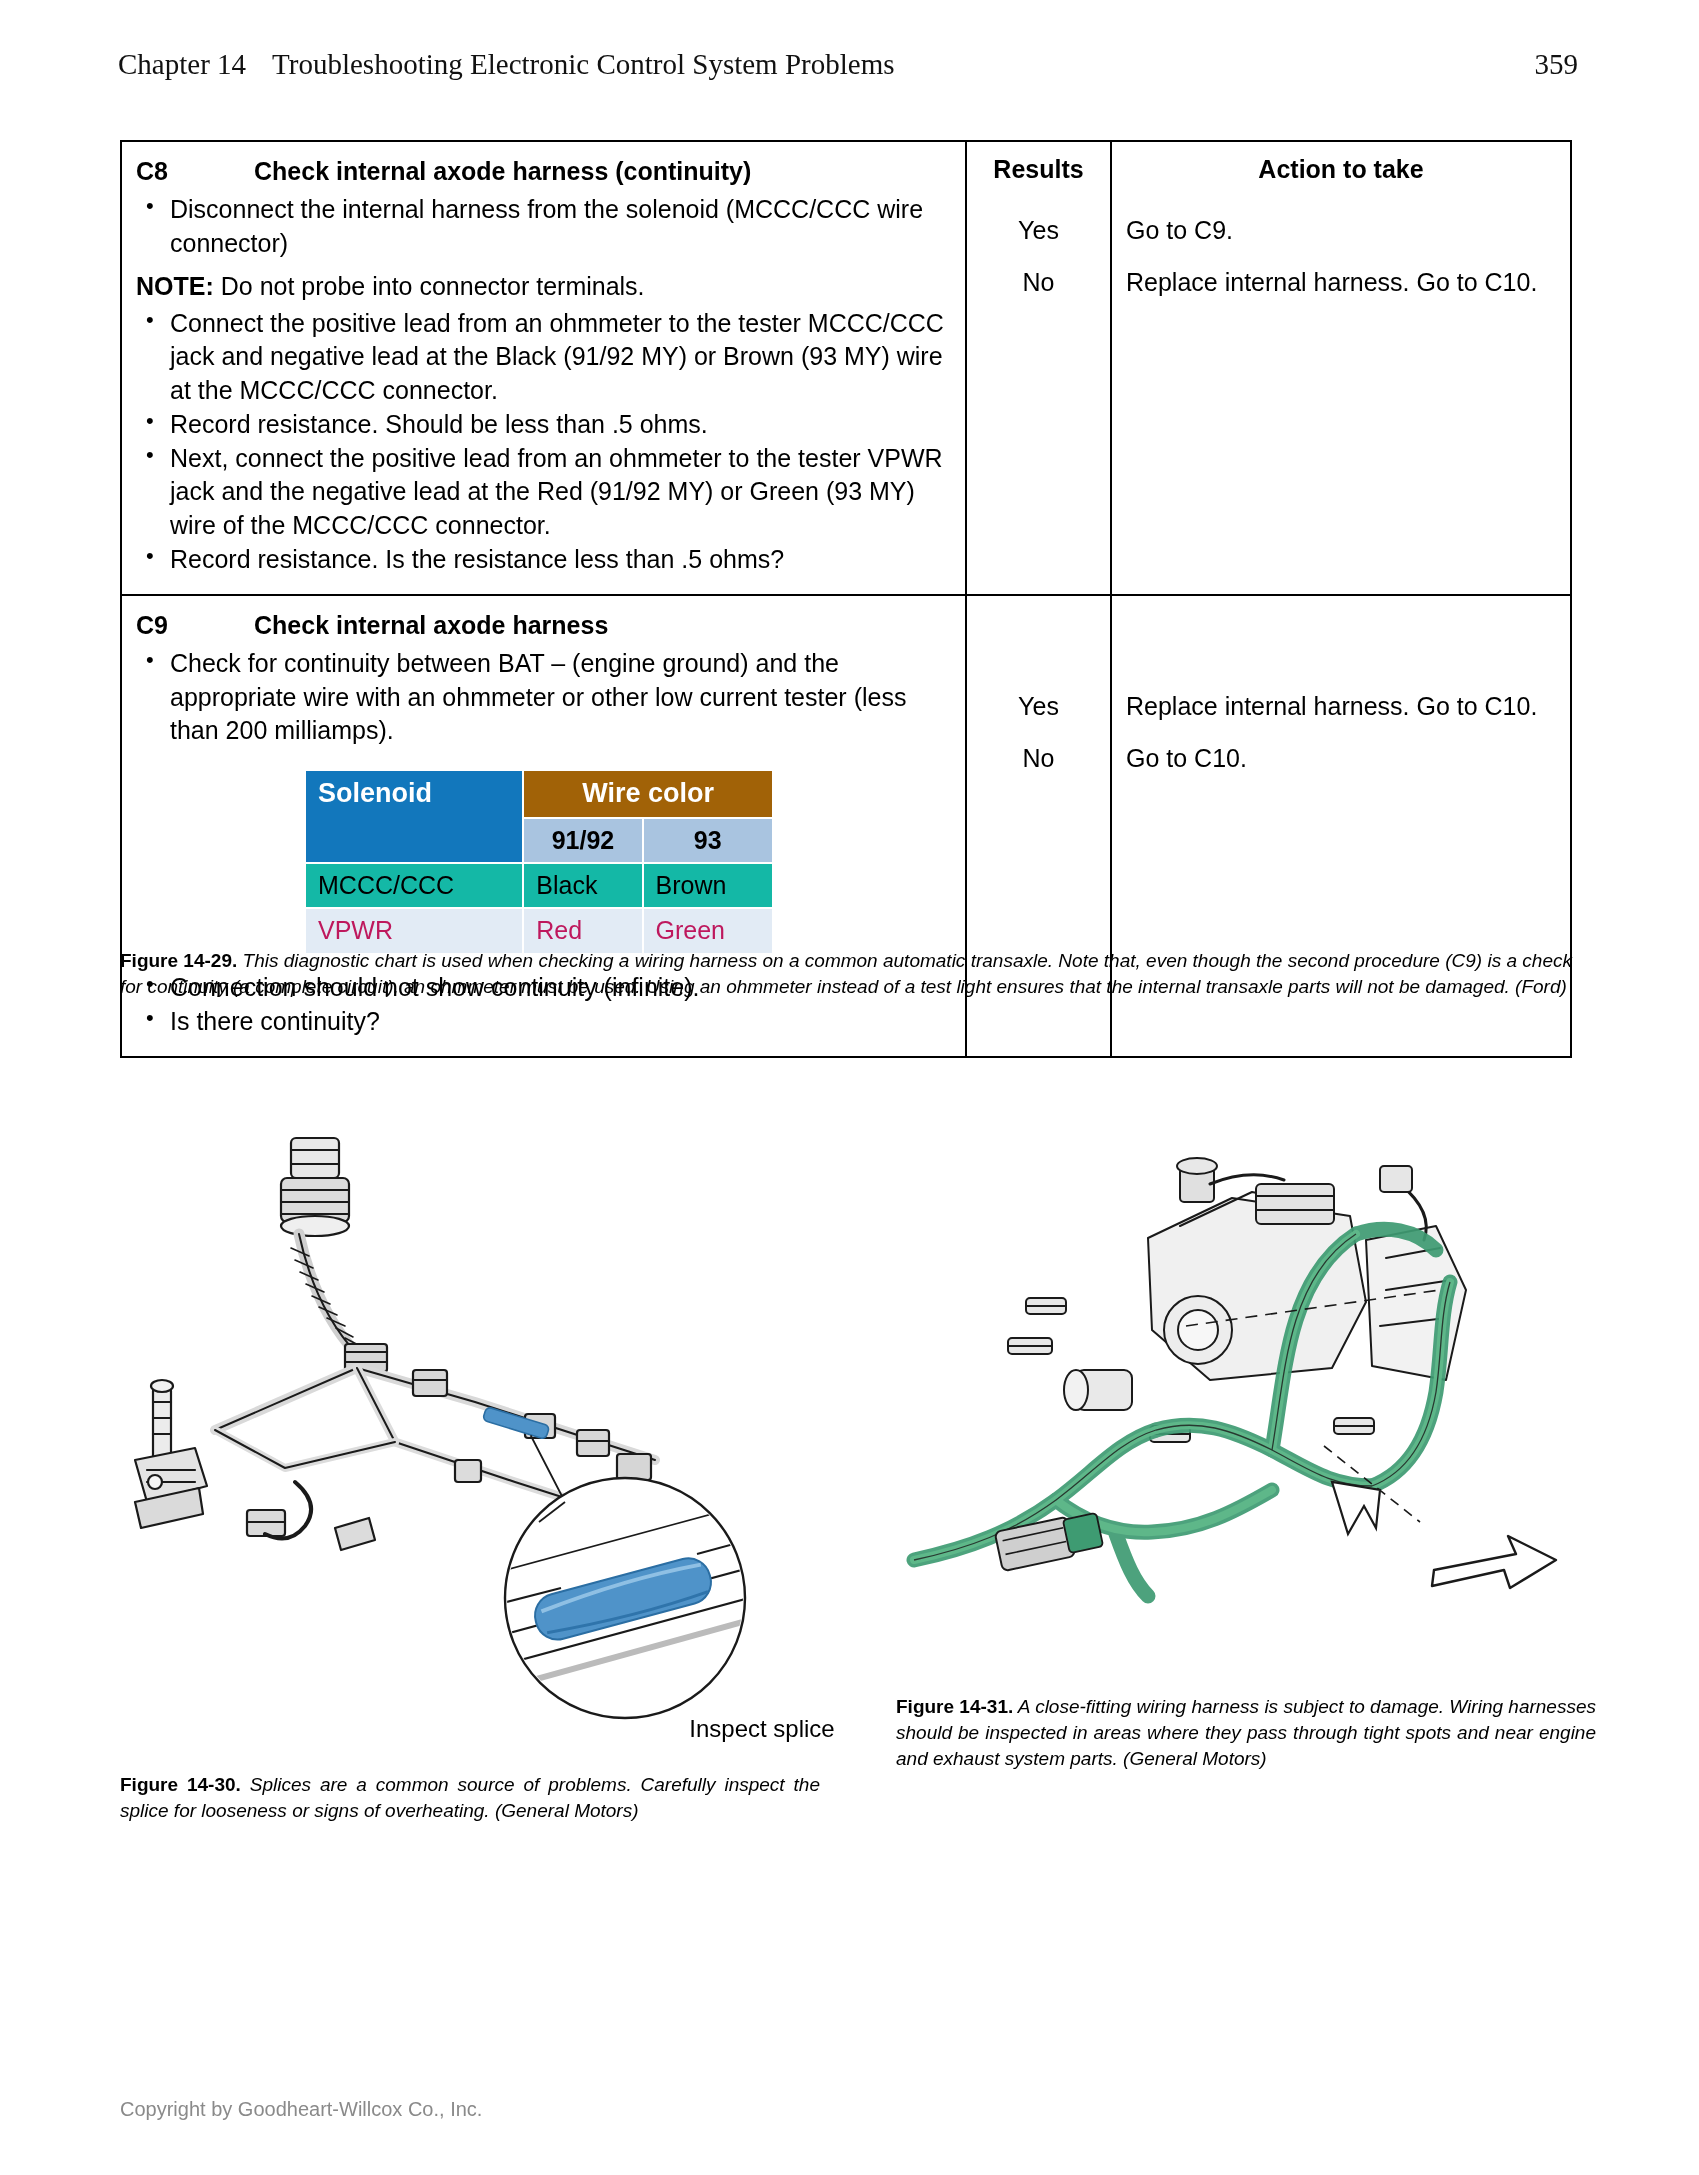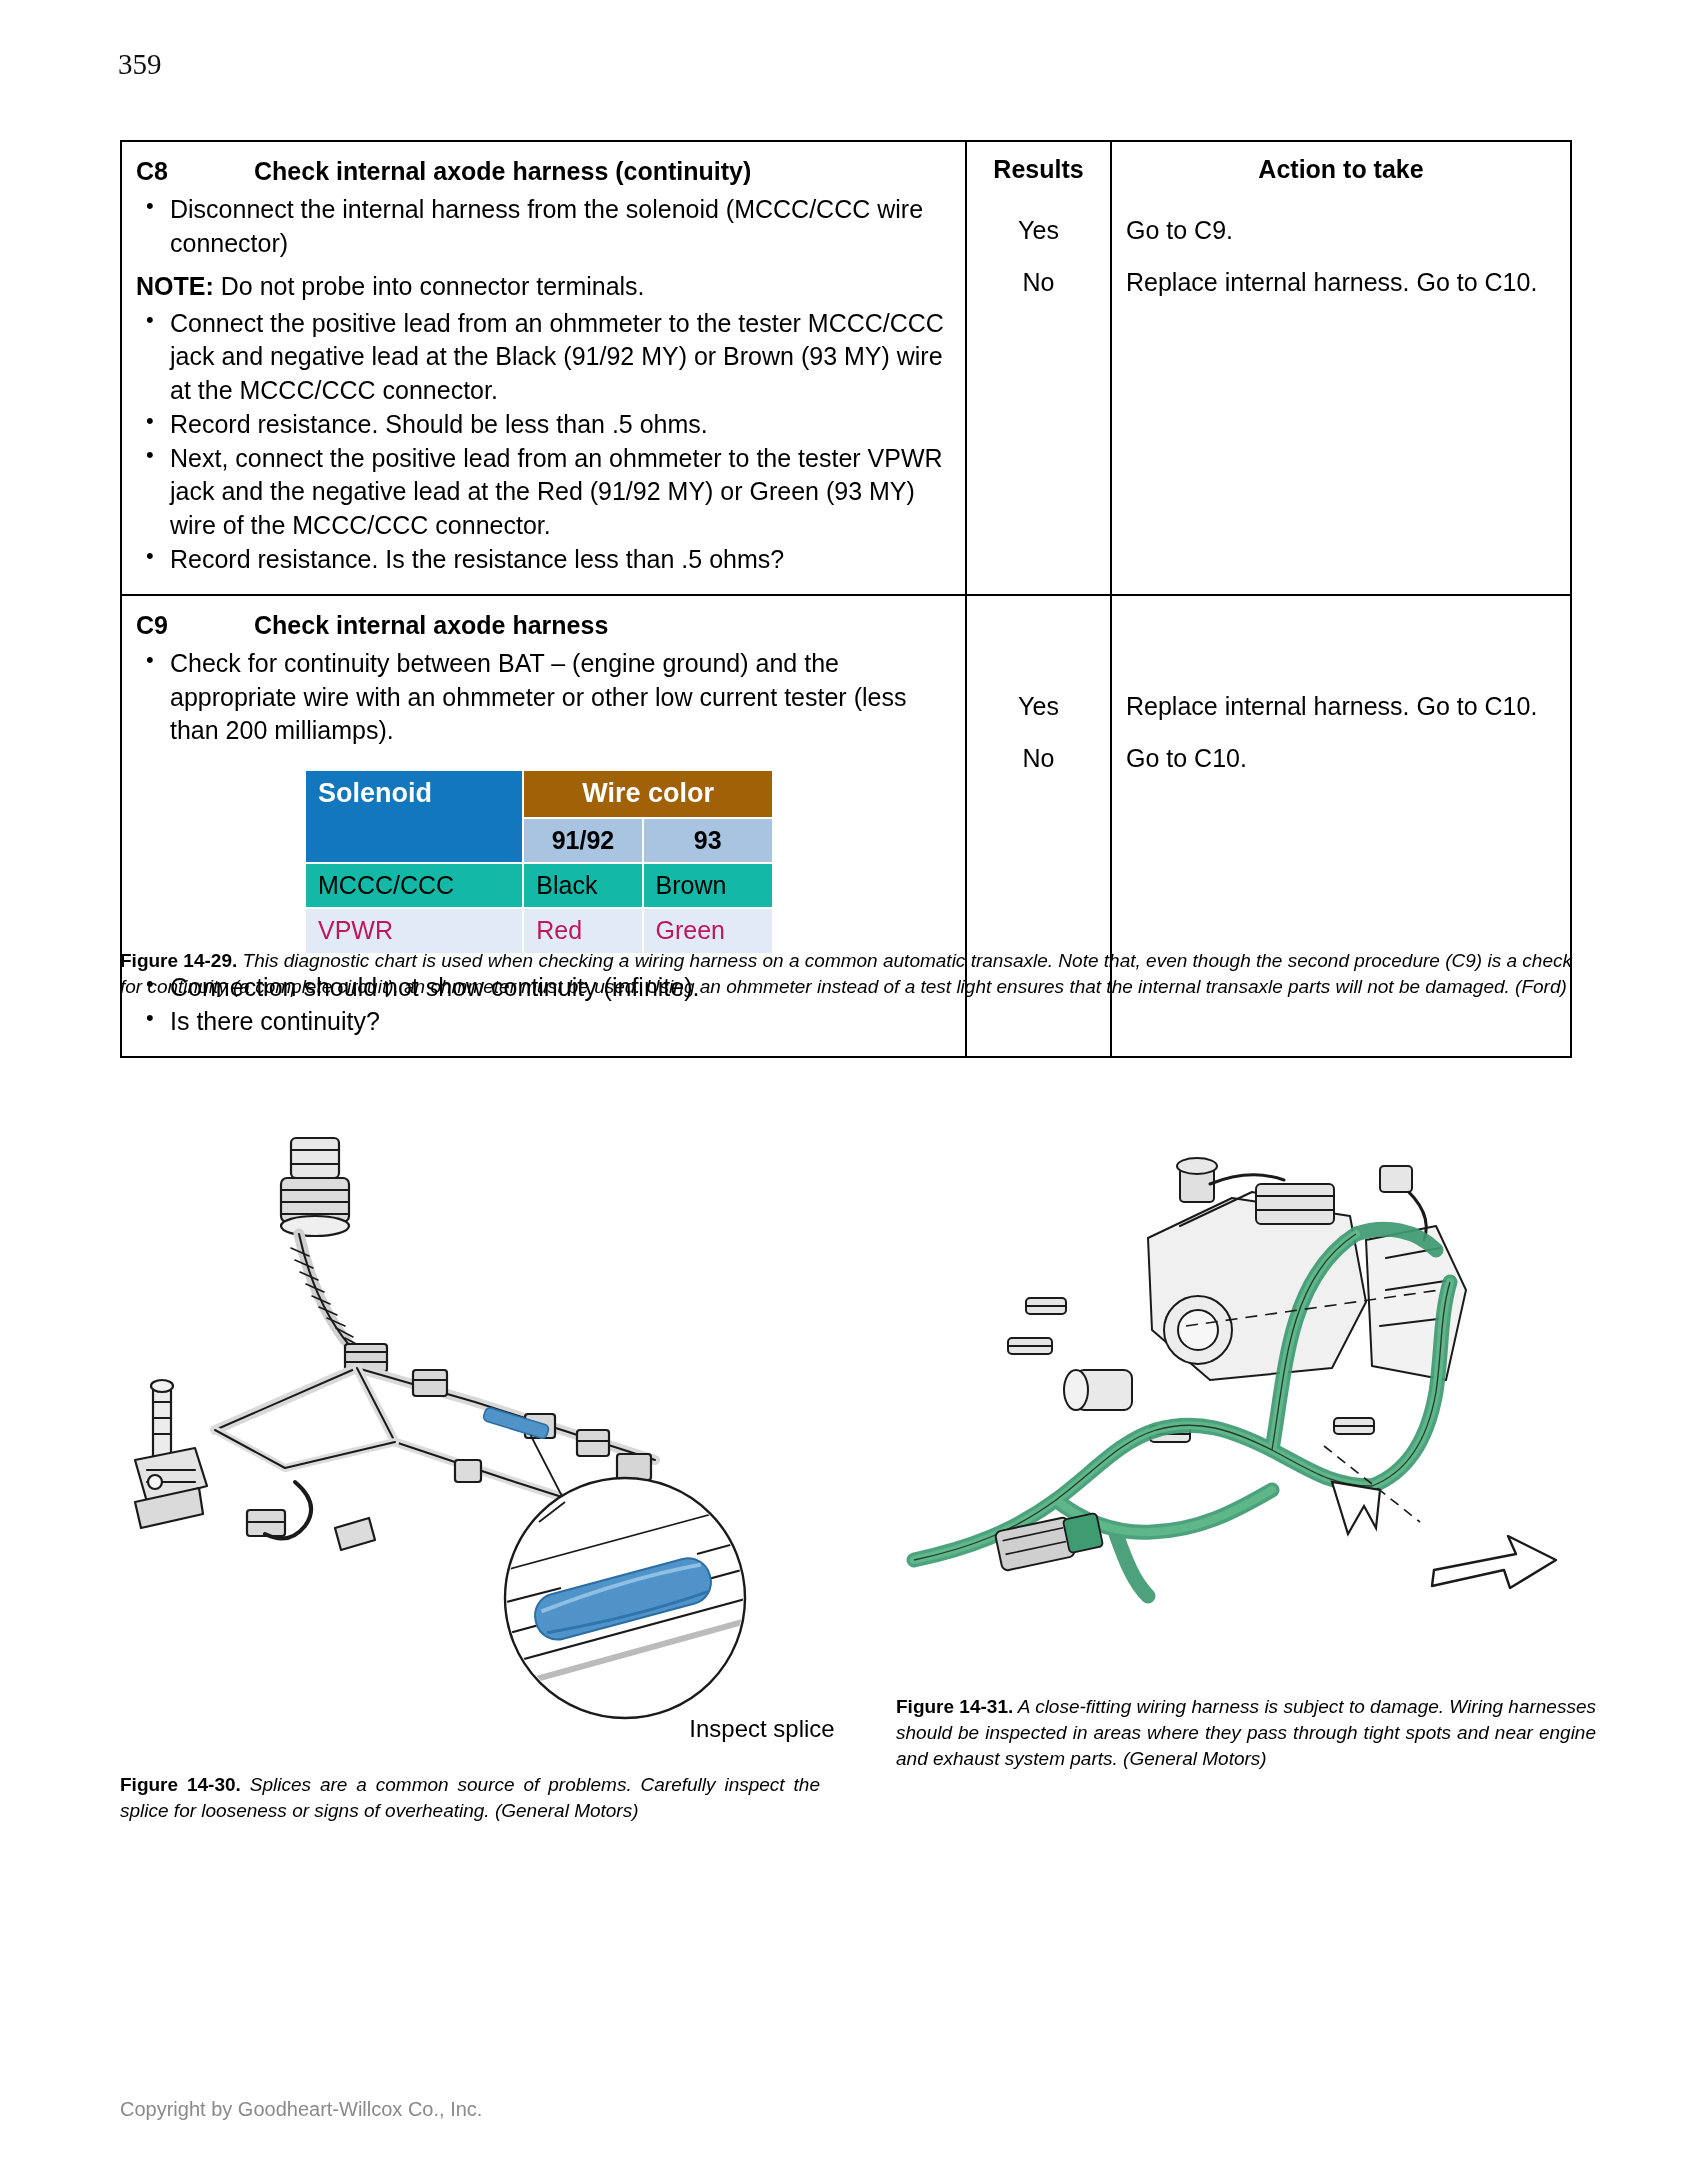--- a/index.html
+++ b/index.html
@@ -233,20 +233,23 @@
     top: 2098px;
     font-size: 20px;
     color: #8a8a8a;
     font-family: "Liberation Sans", sans-serif;
   }
 </style>
 </head>
 <body>
 
 <div class="running-head">
+  <div class="rh-left">
+    <span class="rh-chapter">Chapter 14</span><span>Troubleshooting Electronic Control System Problems</span>
+  </div>
   <div class="rh-page">359</div>
 </div>
 
 <div class="chart-wrap">
   <table class="diag">
     <colgroup>
       <col class="col-step">
         <col class="col-result">
         <col class="col-action">
     </colgroup>

